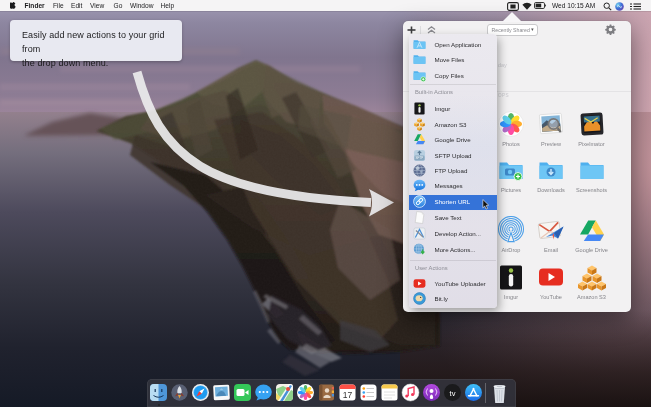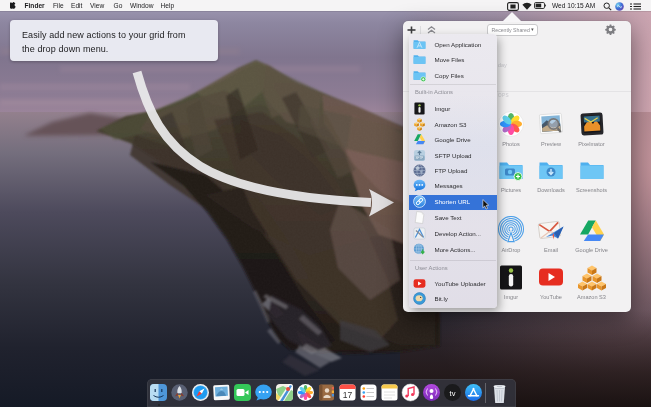--- a/index.html
+++ b/index.html
@@ -2,21 +2,21 @@
 <html><head>
 <meta charset="utf-8">
 <style>
 html,body{margin:0;padding:0;}
 #screen{position:relative;width:651px;height:407px;overflow:hidden;font-family:"Liberation Sans",sans-serif;background:#6e6680;}
 #wall{position:absolute;left:0;top:0;}
 
 #menubar{position:absolute;left:0;top:0;width:651px;height:11px;background:#f5f4f5;box-shadow:0 .5px 0 rgba(0,0,0,.18);font-size:6.6px;color:#1b1b1d;}
 #menubar .l{position:absolute;top:0;line-height:11px;white-space:nowrap;}
 
-#callout{position:absolute;left:10px;top:20px;width:208px;height:41px;background:rgba(235,236,244,.97);border-radius:4px;box-shadow:0 1px 3px rgba(0,0,0,.25);}
+#callout{position:absolute;left:10px;top:20px;width:172px;height:41px;background:rgba(235,236,244,.97);border-radius:4px;box-shadow:0 1px 3px rgba(0,0,0,.25);}
 #callout div{position:absolute;left:12px;top:8px;font-size:9px;line-height:14px;color:#1b1b1d;letter-spacing:.1px;}
 
 #popover{position:absolute;left:403px;top:21px;width:228px;height:291px;background:#f2f1f2;border-radius:5px;box-shadow:0 8px 24px rgba(0,0,0,.45),0 0 1px rgba(0,0,0,.3);}
 #poparrow{position:absolute;left:501.5px;top:11.5px;width:0;height:0;border-left:10px solid transparent;border-right:10px solid transparent;border-bottom:10px solid #f6f5f7;z-index:5;}
 .gicon{position:absolute;width:28px;height:28px;}
 .glabel{position:absolute;width:56px;text-align:center;font-size:5.6px;color:#85858a;}
 
 #menu{position:absolute;left:409px;top:34px;width:88px;height:274px;background:linear-gradient(180deg,rgba(235,233,239,.97),rgba(224,221,231,.96));border-radius:4px;box-shadow:2px 4px 10px rgba(0,0,0,.35);}
 .mrow{position:absolute;left:0;width:88px;height:15.5px;}
 .mrow .mi{position:absolute;left:4px;top:1px;width:13px;height:13px;}

